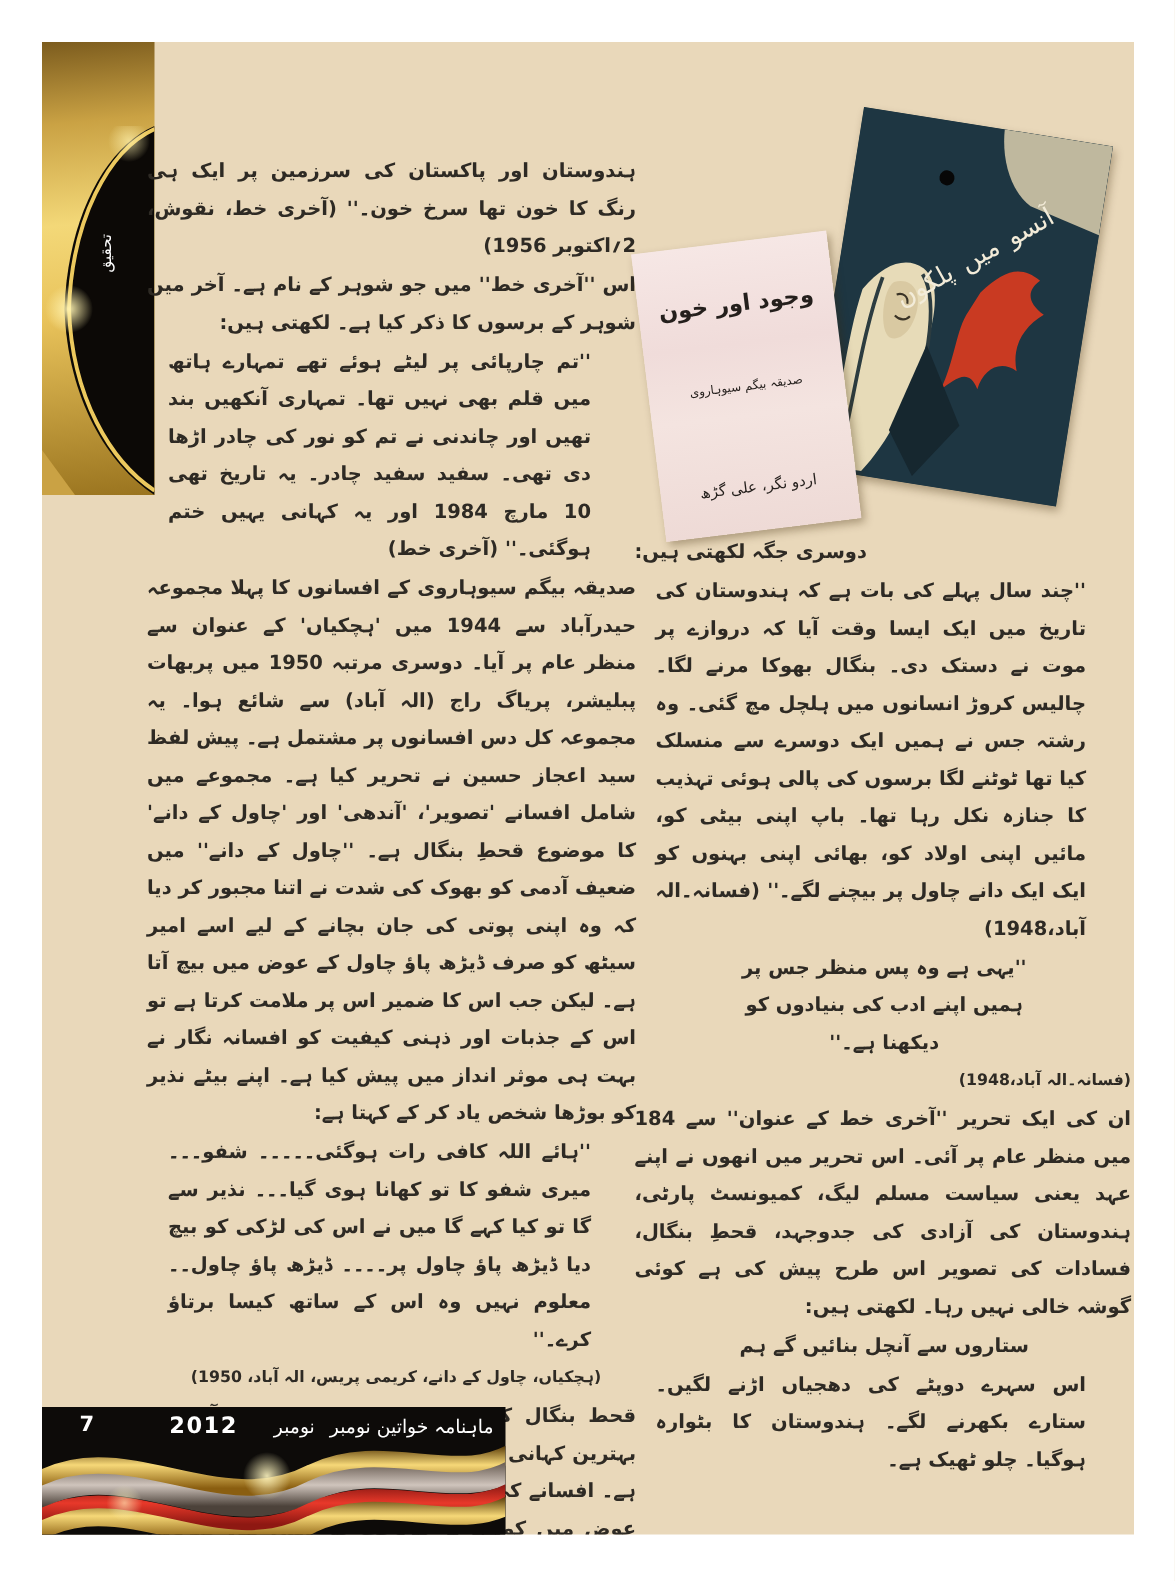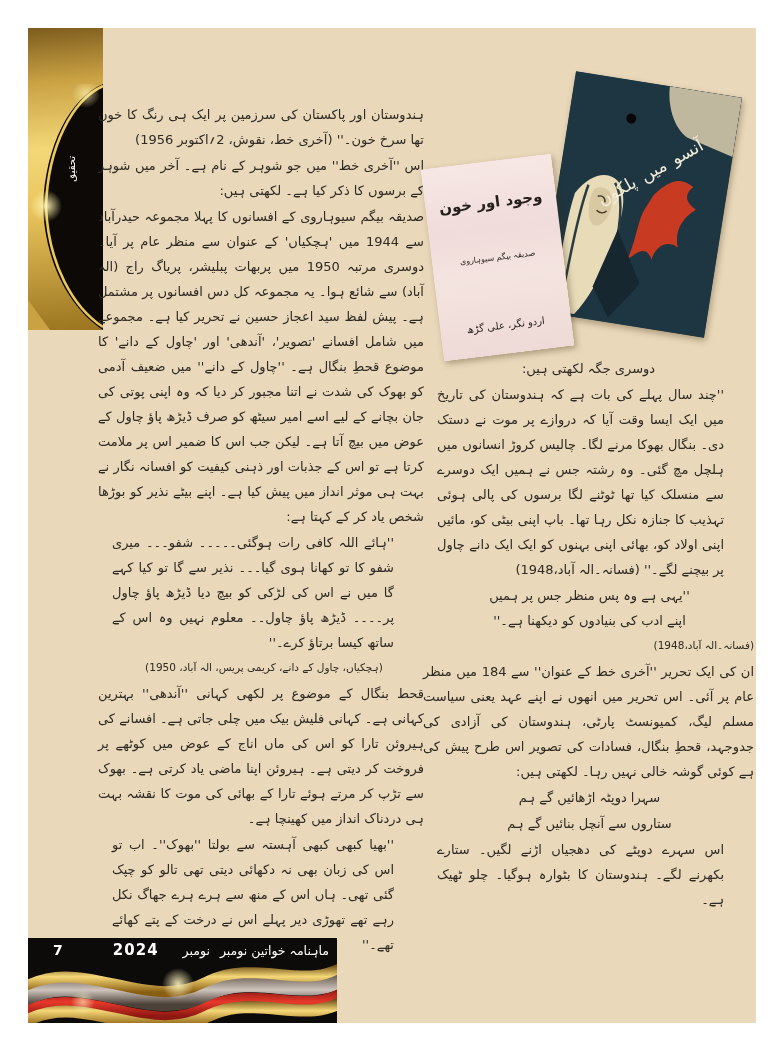--- a/index.html
+++ b/index.html
@@ -9,28 +9,28 @@
 
   
   .strip{position:absolute;left:0;top:0;width:75px;height:302px;
          background:linear-gradient(175deg,#7c5c1e 0%,#caa244 18%,#f3d878 40%,#e9c35b 60%,#9a741f 100%);}
   .strip svg{position:absolute;left:0;top:56px;}
   .strip-label{position:absolute;left:38px;top:128px;width:16px;color:#ffffff;font-size:10px;
                writing-mode:vertical-rl;transform:rotate(180deg);letter-spacing:2px;text-align:center;}
 
   
   .col{position:absolute;direction:rtl;color:#2e2a24;font-size:13px;line-height:25px;text-align:justify;}
-  .col p{margin:0 0 1px 0;}
+  .col p{margin:0 0 1px 0;font-weight:bold;}
   .left-col{left:70px;top:74px;width:326px;}
   .right-col{left:395px;top:328px;width:331px;}
   p.quote{margin:0 30px 1px 14px;}
   p.citation{font-size:10.5px;text-align:right;line-height:22px;margin:0 0 3px 0;}
   p.citation-indent{font-size:10.5px;text-align:center;line-height:22px;margin:0 0 3px 6px;}
   p.verse{text-align:center;margin:0 60px 1px 62px;}
-  p.lead{text-align:center;}
+  p.lead{text-align:left;}
 
   
   .cover{position:absolute;box-shadow:2px 3px 6px rgba(60,40,10,.35);}
   .cover-dark{left:528px;top:55px;width:168px;height:243px;background:#1e3642;transform:rotate(9deg);z-index:1;}
   .cover-dark .illus{position:absolute;left:0;top:0;}
   .dark-title{position:absolute;left:14px;top:78px;width:150px;transform:rotate(-38deg);
               color:#f3ecd9;font-size:17px;display:flex;direction:ltr;gap:8px;justify-content:center;}
   .cover-pink{left:404px;top:133px;width:131px;height:193px;transform:rotate(-7deg);z-index:2;
               background:linear-gradient(180deg,#f6e7e5 0%,#f0dcda 35%,#f4e4e0 60%,#eedad6 100%);
               color:#241f1c;direction:rtl;text-align:center;}
@@ -67,35 +67,35 @@
         <circle cx="18" cy="122" r="16" fill="url(#glow1)"></circle>
         <circle cx="58" cy="10" r="14" fill="url(#glow1)" opacity="0.7"></circle>
         <path d="M0,246 L22,246 L0,216 Z" fill="#caa244"></path>
       </svg>
       <div class="strip-label">تحقیق</div>
     </div>
 
     <div class="col left-col">
       <p class="body">ہندوستان اور پاکستان کی سرزمین پر ایک ہی رنگ کا خون تھا سرخ خون۔'' (آخری خط، نقوش، 2؍اکتوبر 1956)</p>
       <p class="body">اس ''آخری خط'' میں جو شوہر کے نام ہے۔ آخر میں شوہر کے برسوں کا ذکر کیا ہے۔ لکھتی ہیں:</p>
+      <p class="quote">''تم چارپائی پر لیٹے ہوئے تھے تمہارے ہاتھ میں قلم بھی نہیں تھا۔ تمہاری آنکھیں بند تھیں اور چاندنی نے تم کو نور کی چادر اڑھا دی تھی۔ سفید سفید چادر۔ یہ تاریخ تھی 10 مارچ 1984 اور یہ کہانی یہیں ختم ہوگئی۔'' (آخری خط)</p>
       <p class="body">صدیقہ بیگم سیوہاروی کے افسانوں کا پہلا مجموعہ حیدرآباد سے 1944 میں 'ہچکیاں' کے عنوان سے منظر عام پر آیا۔ دوسری مرتبہ 1950 میں پربھات پبلیشر، پریاگ راج (الہ آباد) سے شائع ہوا۔ یہ مجموعہ کل دس افسانوں پر مشتمل ہے۔ پیش لفظ سید اعجاز حسین نے تحریر کیا ہے۔ مجموعے میں شامل افسانے 'تصویر'، 'آندھی' اور 'چاول کے دانے' کا موضوع قحطِ بنگال ہے۔ ''چاول کے دانے'' میں ضعیف آدمی کو بھوک کی شدت نے اتنا مجبور کر دیا کہ وہ اپنی پوتی کی جان بچانے کے لیے اسے امیر سیٹھ کو صرف ڈیڑھ پاؤ چاول کے عوض میں بیچ آتا ہے۔ لیکن جب اس کا ضمیر اس پر ملامت کرتا ہے تو اس کے جذبات اور ذہنی کیفیت کو افسانہ نگار نے بہت ہی موثر انداز میں پیش کیا ہے۔ اپنے بیٹے نذیر کو بوڑھا شخص یاد کر کے کہتا ہے:</p>
       <p class="quote">''ہائے اللہ کافی رات ہوگئی۔۔۔۔۔ شفو۔۔۔ میری شفو کا تو کھانا ہوی گیا۔۔۔ نذیر سے گا تو کیا کہے گا میں نے اس کی لڑکی کو بیچ دیا ڈیڑھ پاؤ چاول پر۔۔۔۔ ڈیڑھ پاؤ چاول۔۔ معلوم نہیں وہ اس کے ساتھ کیسا برتاؤ کرے۔''</p>
       <p class="citation-indent">(ہچکیاں، چاول کے دانے، کریمی پریس، الہ آباد، 1950)</p>
       <p class="body">قحط بنگال کے موضوع پر لکھی کہانی ''آندھی'' بہترین کہانی ہے۔ کہانی فلیش بیک میں چلی جاتی ہے۔ افسانے کی ہیروئن تارا کو اس کی ماں اناج کے عوض میں کوٹھے پر فروخت کر دیتی ہے۔ ہیروئن اپنا ماضی یاد کرتی ہے۔ بھوک سے تڑپ کر مرتے ہوئے تارا کے بھائی کی موت کا نقشہ بہت ہی دردناک انداز میں کھینچا ہے۔</p>
       <p class="quote">''بھیا کبھی کبھی آہستہ سے بولتا ''بھوک''۔ اب تو اس کی زبان بھی نہ دکھائی دیتی تھی تالو کو چپک گئی تھی۔ ہاں اس کے منھ سے ہرے ہرے جھاگ نکل رہے تھے تھوڑی دیر پہلے اس نے درخت کے پتے کھائے تھے۔''</p>
 
     </div>
 
     <div class="col right-col">
       <p class="lead">دوسری جگہ لکھتی ہیں:</p>
       <p class="quote">''چند سال پہلے کی بات ہے کہ ہندوستان کی تاریخ میں ایک ایسا وقت آیا کہ دروازے پر موت نے دستک دی۔ بنگال بھوکا مرنے لگا۔ چالیس کروڑ انسانوں میں ہلچل مچ گئی۔ وہ رشتہ جس نے ہمیں ایک دوسرے سے منسلک کیا تھا ٹوٹنے لگا برسوں کی پالی ہوئی تہذیب کا جنازہ نکل رہا تھا۔ باپ اپنی بیٹی کو، مائیں اپنی اولاد کو، بھائی اپنی بہنوں کو ایک ایک دانے چاول پر بیچنے لگے۔'' (فسانہ۔الہ آباد،1948)</p>
       <p class="verse">''یہی ہے وہ پس منظر جس پر ہمیں اپنے ادب کی بنیادوں کو دیکھنا ہے۔''</p>
       <p class="citation">(فسانہ۔الہ آباد،1948)</p>
       <p class="body">ان کی ایک تحریر ''آخری خط کے عنوان'' سے 184 میں منظر عام پر آئی۔ اس تحریر میں انھوں نے اپنے عہد یعنی سیاست مسلم لیگ، کمیونسٹ پارٹی، ہندوستان کی آزادی کی جدوجہد، قحطِ بنگال، فسادات کی تصویر اس طرح پیش کی ہے کوئی گوشہ خالی نہیں رہا۔ لکھتی ہیں:</p>
-      <p class="verse">سہرا دوپٹہ اڑھائیں گے ہم</p>
       <p class="verse">ستاروں سے آنچل بنائیں گے ہم</p>
       <p class="quote">اس سہرے دوپٹے کی دھجیاں اڑنے لگیں۔ ستارے بکھرنے لگے۔ ہندوستان کا بٹوارہ ہوگیا۔ چلو ٹھیک ہے۔</p>
 
     </div>
 
     <div class="cover cover-dark">
       <svg class="illus" width="168" height="243" viewBox="0 0 168 243">
         <rect x="0" y="0" width="168" height="243" fill="#1e3642"></rect>
         <path d="M95,0 L168,0 L168,60 L120,48 C105,40 96,20 95,0 Z" fill="#dccfae" opacity="0.85"></path>
         <circle cx="62" cy="38" r="5" fill="#070707"></circle>
@@ -118,21 +118,21 @@
     <div class="cover cover-pink">
       <div class="pink-title">وجود اور خون</div>
       <div class="pink-author">صدیقہ بیگم سیوہاروی</div>
       <div class="pink-publisher">اردو نگر، علی گڑھ</div>
     </div>
 
     <div class="footer">
       <div class="footer-row">
         <span class="f-mag">ماہنامہ خواتین نومبر</span>
         <span class="f-month">نومبر</span>
-        <span class="f-year">2024</span>
+        <span class="f-year">2012</span>
         <span class="f-page">7</span>
       </div>
       <svg width="309" height="60" viewBox="0 0 309 60">
         <defs>
           <linearGradient id="gGold" x1="0" y1="0" x2="0" y2="1">
             <stop offset="0%" stop-color="#5a3c08"></stop>
               <stop offset="45%" stop-color="#f6d878"></stop>
               <stop offset="100%" stop-color="#8a5e10"></stop>
           </linearGradient>
           <linearGradient id="gSilver" x1="0" y1="0" x2="0" y2="1">

